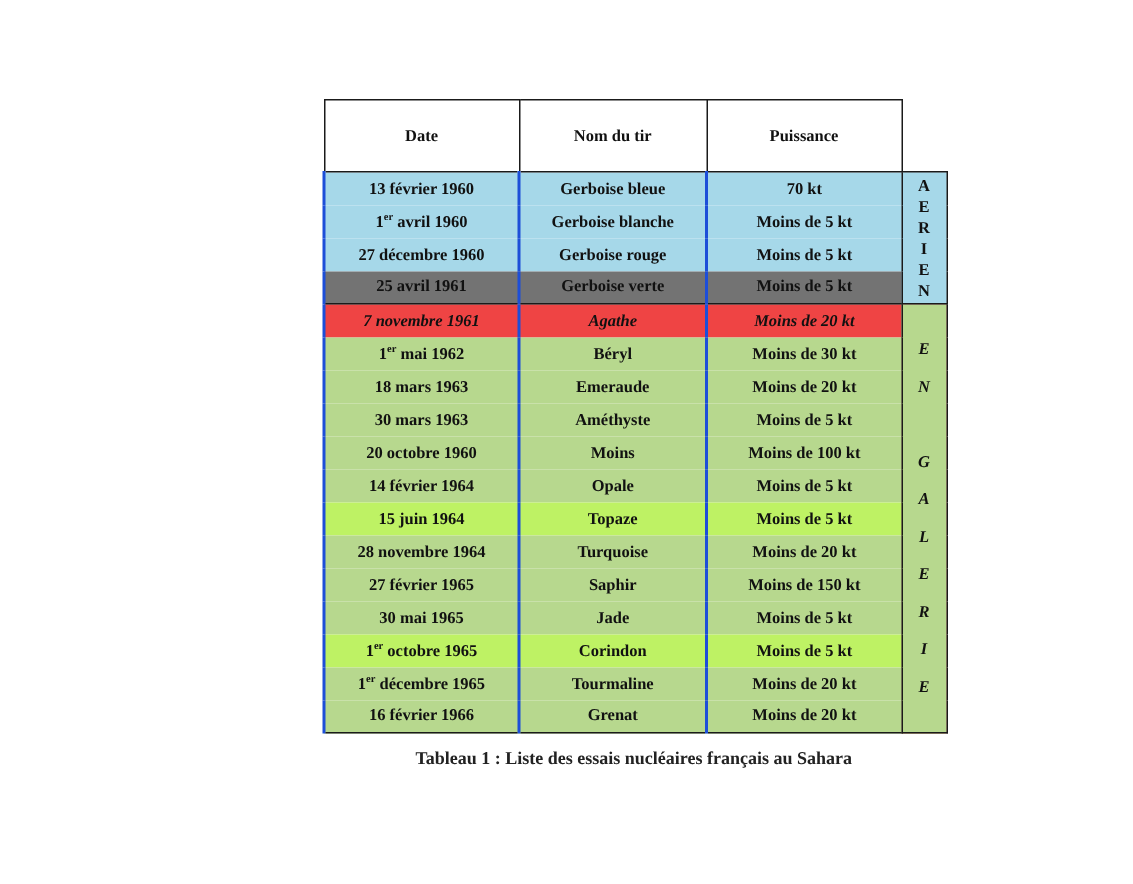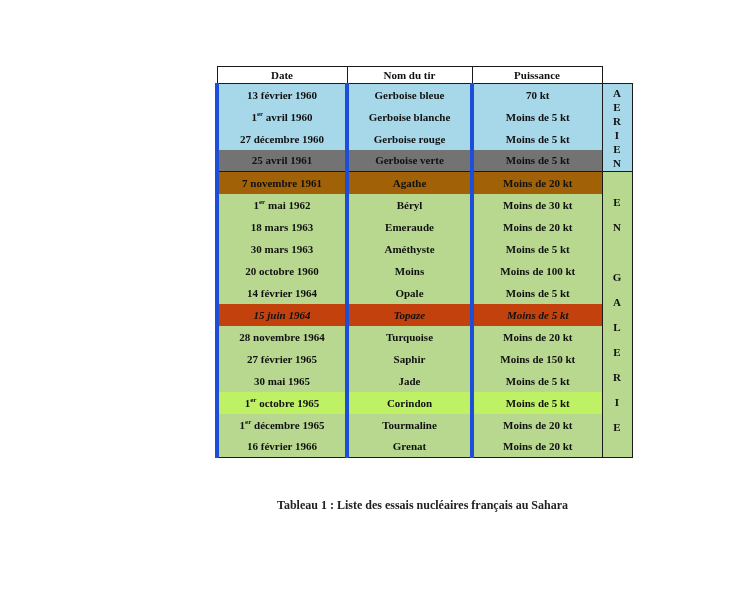--- a/index.html
+++ b/index.html
@@ -27,27 +27,27 @@
     font-family: "Liberation Serif", serif;
     font-weight: bold;
     font-size: 11px;
     color: #111;
     text-align: center;
     vertical-align: middle;
   }
   th.main {
     border: 1px solid #1a1a1a;
     background: #ffffff;
-    height: 17px;
+    height: 48px;
   }
   th.ghost { border: none; background: transparent; }
 
   tr.data-row { height: 22px; }
   tr.data-row td.cell {
-    border-left: 4px solid #1d4ed8;
+    border-left: 2px solid #1d4ed8;
     border-right: 1px solid #1a1a1a;
   }
   tr.section-start td { border-top: 1px solid #1a1a1a; }
   tr.last-row td { border-bottom: 1px solid #1a1a1a; }
 
   td.side-label {
     border: 1px solid #1a1a1a;
     font-size: 9px;
     letter-spacing: 0;
     vertical-align: middle;
@@ -113,21 +113,21 @@
         <tr class="data-row" style="background: rgb(166, 216, 233);">
           <td class="cell">27 décembre 1960</td>
           <td class="cell">Gerboise rouge</td>
           <td class="cell">Moins de 5 kt</td>
         </tr>
         <tr class="data-row" style="background: #737373; margin-top: 32px;">
           <td class="cell">25 avril 1961</td>
           <td class="cell">Gerboise verte</td>
           <td class="cell">Moins de 5 kt</td>
         </tr>
-        <tr class="data-row section-start" style="background: #a16207;">
+        <tr class="data-row section-start" style="background: #ef4444; font-style: italic;">
           <td class="cell">7 novembre 1961</td>
           <td class="cell">Agathe</td>
           <td class="cell">Moins de 20 kt</td>
           <td class="side-label side-galerie" rowspan="13" style="background: rgb(183, 216, 142);">E<br>N<br><br>G<br>A<br>L<br>E<br>R<br>I<br>E</td>
         </tr>
         <tr class="data-row" style="background: rgb(183, 216, 142);">
           <td class="cell">1<sup>er</sup> mai 1962</td>
           <td class="cell">Béryl</td>
           <td class="cell">Moins de 30 kt</td>
         </tr>
@@ -144,21 +144,21 @@
         <tr class="data-row" style="background: rgb(183, 216, 142);">
           <td class="cell">20 octobre 1960</td>
           <td class="cell">Moins</td>
           <td class="cell">Moins de 100 kt</td>
         </tr>
         <tr class="data-row" style="background: rgb(183, 216, 142);">
           <td class="cell">14 février 1964</td>
           <td class="cell">Opale</td>
           <td class="cell">Moins de 5 kt</td>
         </tr>
-        <tr class="data-row" style="background: #c2410c; font-style: italic;">
+        <tr class="data-row" style="background: #bef264;">
           <td class="cell">15 juin 1964</td>
           <td class="cell">Topaze</td>
           <td class="cell">Moins de 5 kt</td>
         </tr>
         <tr class="data-row" style="background: rgb(183, 216, 142);">
           <td class="cell">28 novembre 1964</td>
           <td class="cell">Turquoise</td>
           <td class="cell">Moins de 20 kt</td>
         </tr>
         <tr class="data-row" style="background: rgb(183, 216, 142);">

